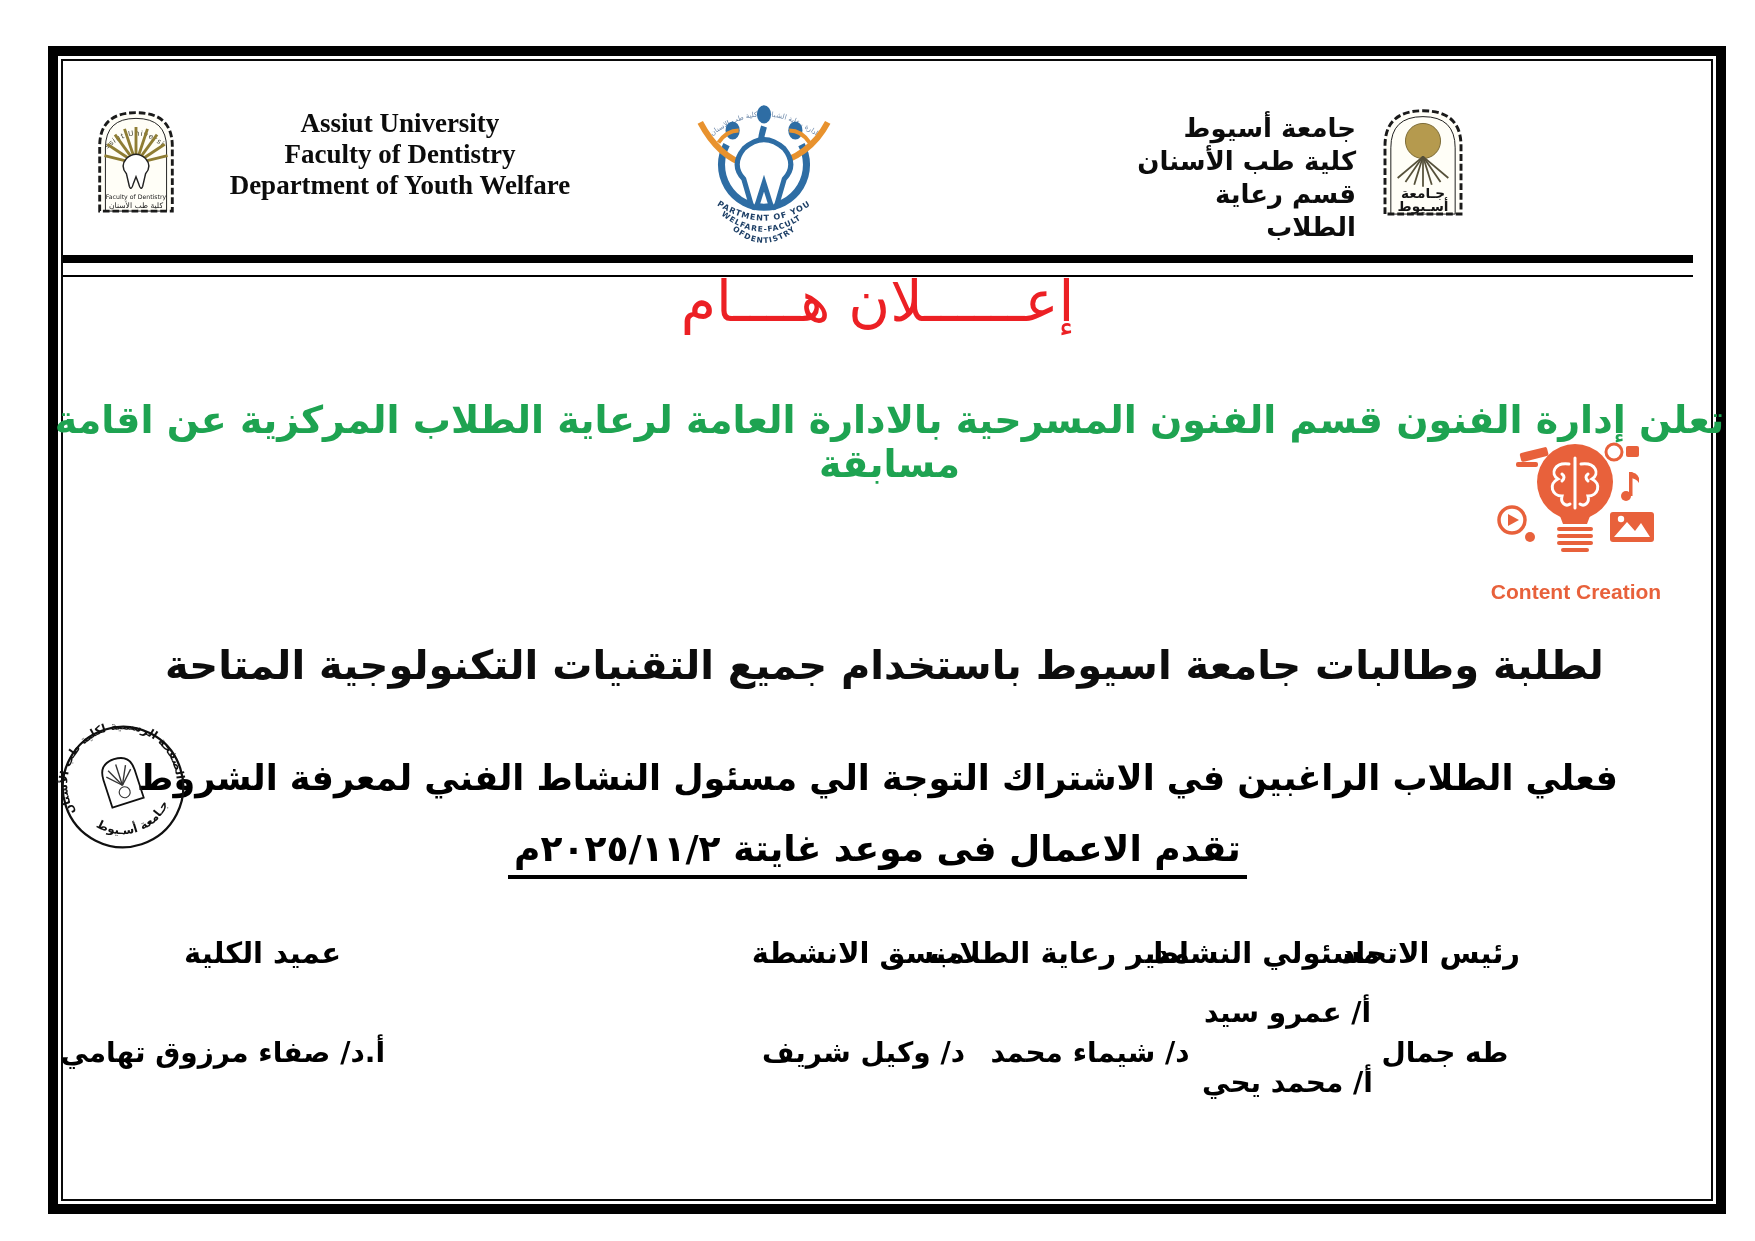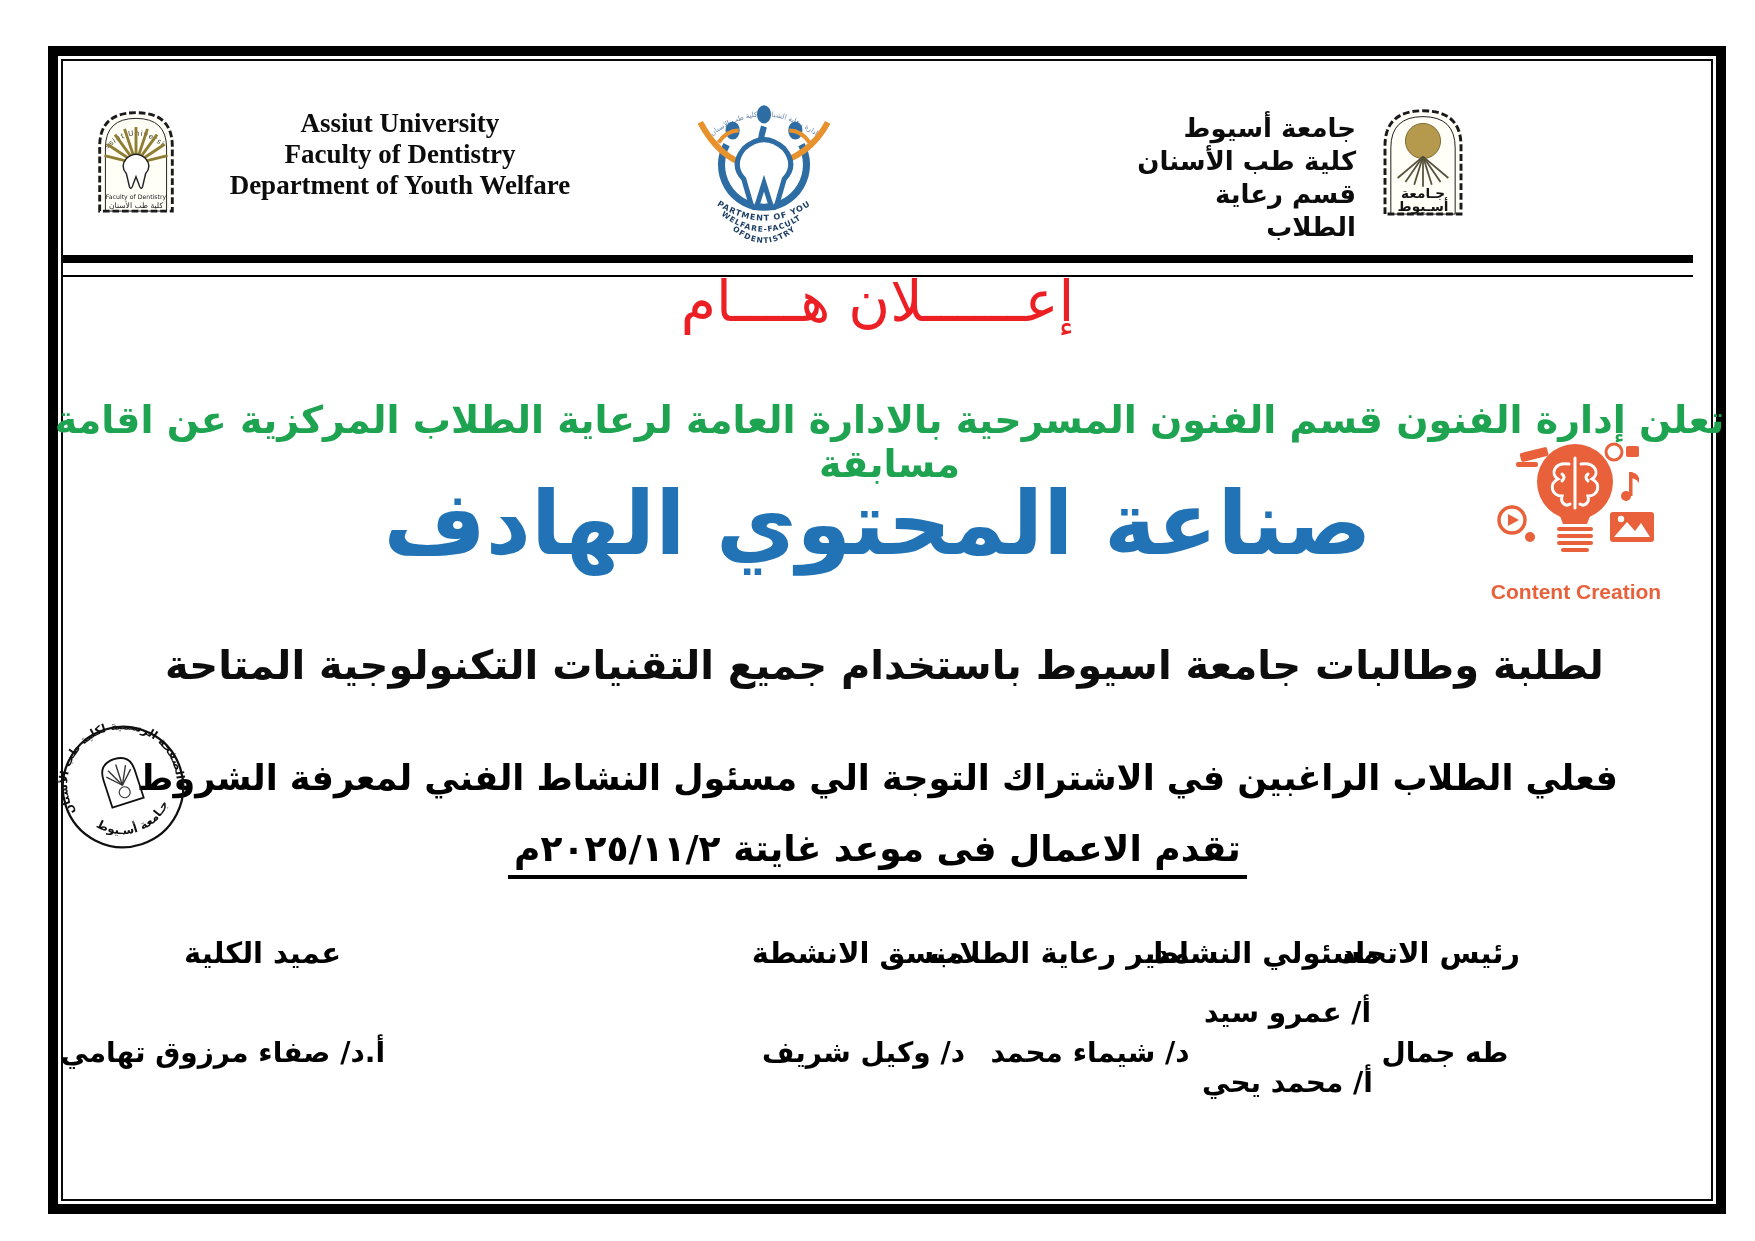--- a/index.html
+++ b/index.html
@@ -201,21 +201,20 @@
         <rect x="120" y="88" width="44" height="30" rx="3" fill="#e8613b"></rect>
         <path d="M124 113 L137 98 L145 107 L151 99 L160 113 Z" fill="#ffffff"></path>
         <circle cx="131" cy="95" r="3.2" fill="#ffffff"></circle>
       </g>
       <circle cx="124" cy="28" r="8" fill="none" stroke="#e8613b" stroke-width="3"></circle>
       <rect x="136" y="22" width="13" height="11" rx="2" fill="#e8613b"></rect>
     </svg>
     <div class="badge-label">Content Creation</div>
   </div>
 
-  <div class="t-center title-blue">صناعة المحتوي الهادف</div>
 
   <div class="t-center subtitle-black">لطلبة وطالبات جامعة اسيوط  باستخدام جميع التقنيات التكنولوجية المتاحة</div>
 
   <div class="t-center body-line">فعلي الطلاب الراغبين في الاشتراك التوجة الي مسئول النشاط الفني لمعرفة الشروط</div>
 
   <div class="t-center deadline-line">
     <span>تقدم الاعمال فى موعد غايتة ٢٠٢٥/١١/٢م</span>
   </div>
 
   <svg class="stamp" width="146" height="146" viewBox="0 0 160 160">

